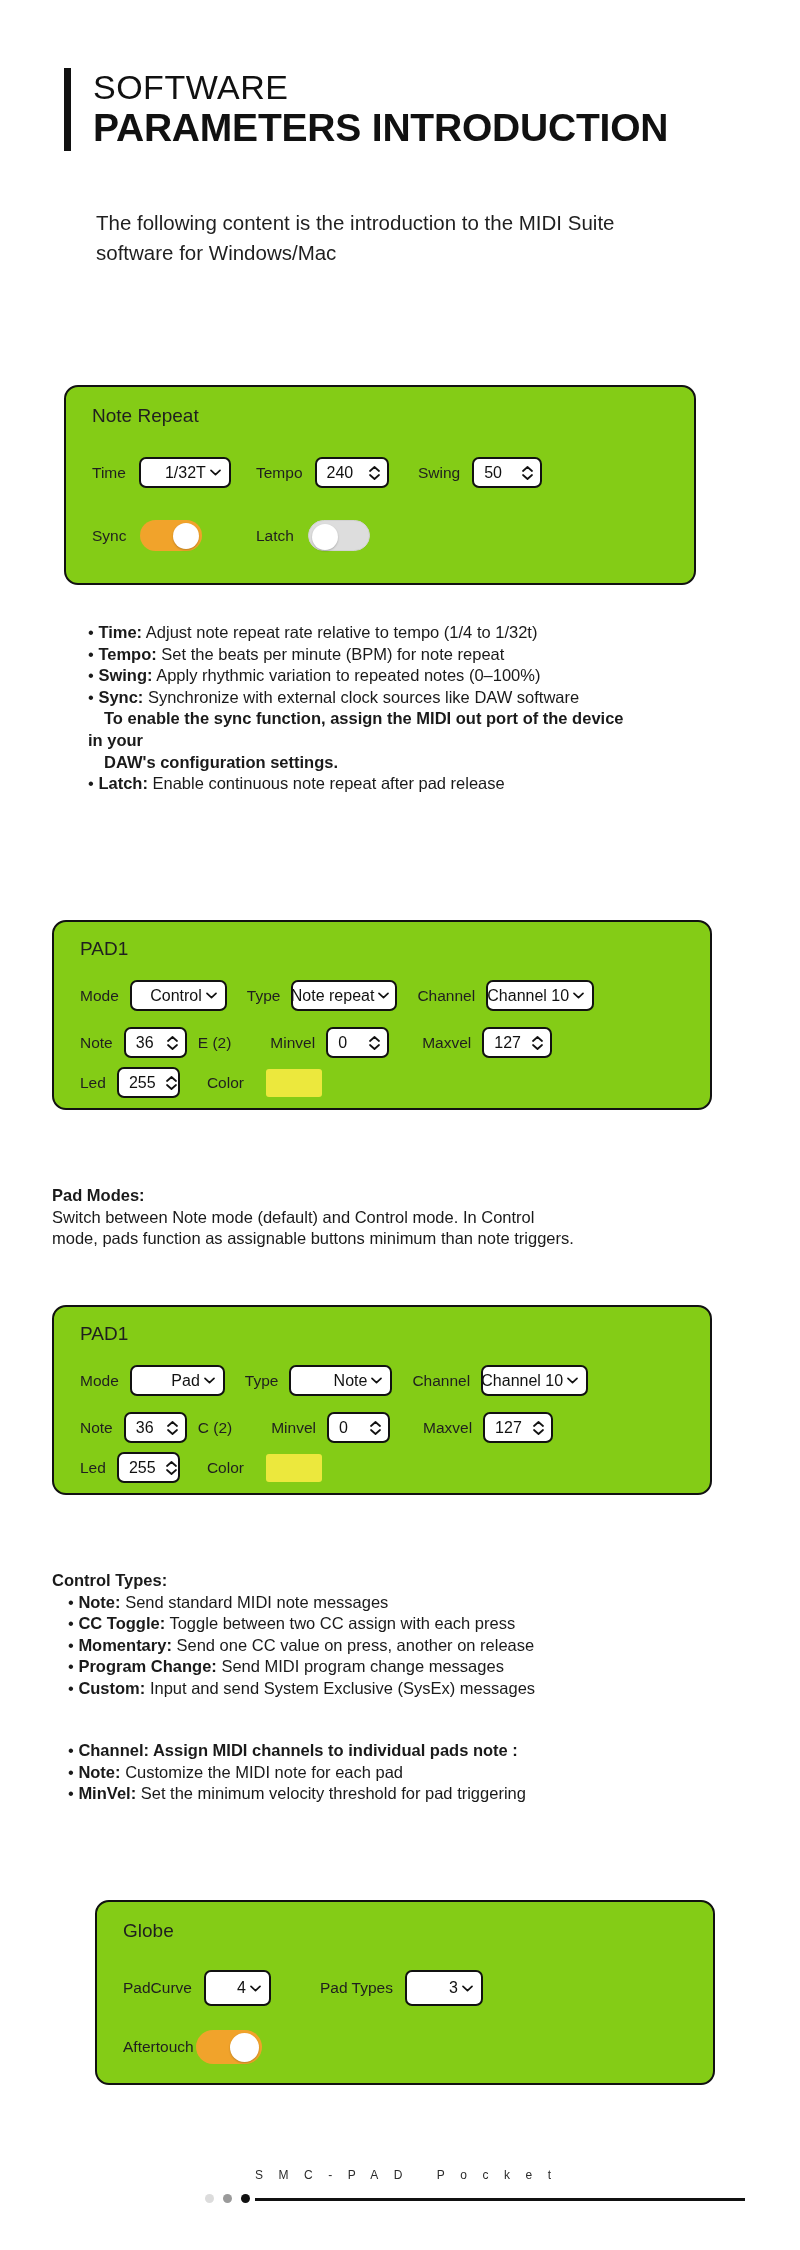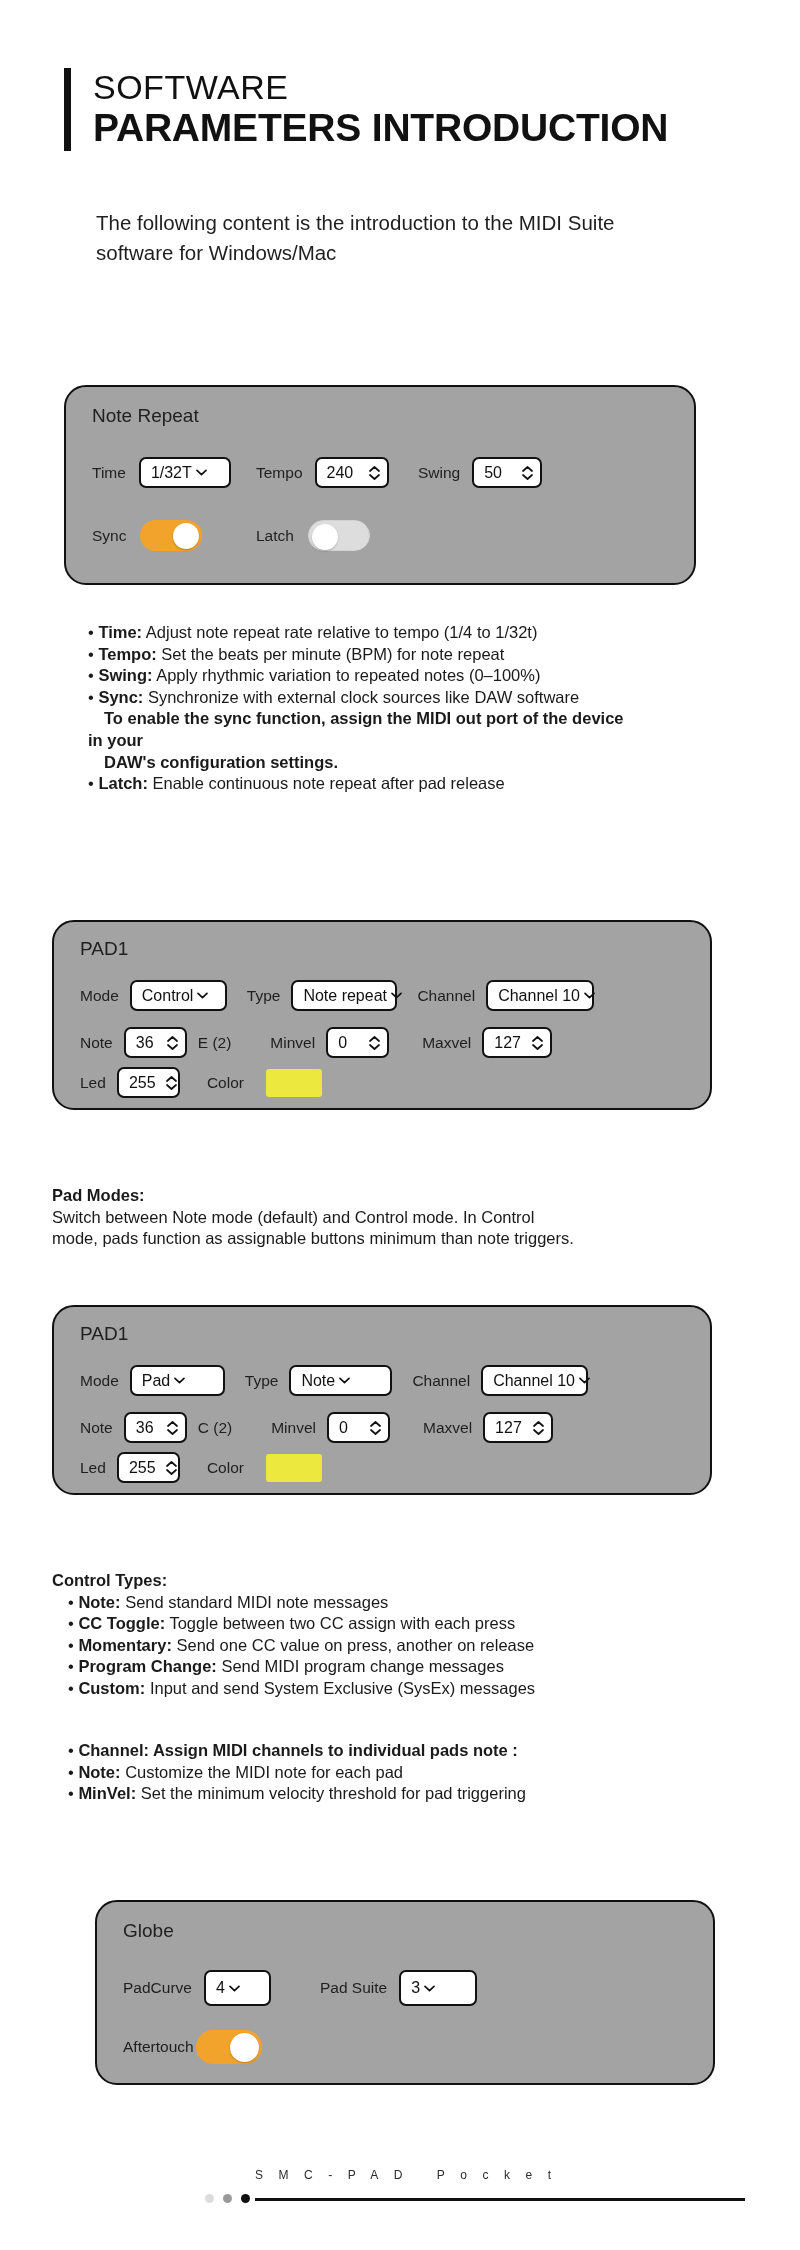--- a/index.html
+++ b/index.html
@@ -17,29 +17,29 @@
   .header-text{display:flex;flex-direction:column;justify-content:center;}
   .title-light{font-size:34px;font-weight:300;letter-spacing:.5px;line-height:1.12;color:#111;}
   .title-bold{font-size:39px;font-weight:700;letter-spacing:-.2px;line-height:1.15;color:#111;}
 
   
   .para{position:absolute;left:96px;font-size:20.5px;line-height:1.45;color:#1f1f1f;font-weight:400;}
   .para-1{top:208px;width:560px;}
   .para-2{top:315px;width:570px;}
 
   
-  .panel{position:absolute;border:2.6px solid #111;border-radius:22px;background:#a3a3a3;box-sizing:border-box;}
+  .panel{position:absolute;border:2.6px solid #111;border-radius:14px;background:#84cc16;box-sizing:border-box;}
   .panel-title{position:absolute;font-size:19px;color:#1f1f1f;font-weight:400;}
   .row{position:absolute;display:flex;align-items:center;}
   .lbl{font-size:15.5px;color:#1f1f1f;white-space:nowrap;font-weight:400;}
 
   
   .sel{
     border:2.3px solid #111;border-radius:7px;background:#fff;
-    height:31px;display:inline-flex;align-items:center;justify-content:flex-start;
+    height:31px;display:inline-flex;align-items:center;justify-content:flex-end;
     padding:0 8px 0 10px;box-sizing:border-box;font-size:16px;color:#111;gap:4px;
   }
   .sel .cv{white-space:nowrap;}
   .chev{width:11px;height:7px;flex:0 0 auto;}
   .chev svg{display:block;}
 
   
   .spin{
     border:2.3px solid #111;border-radius:7px;background:#fff;
     height:31px;display:inline-flex;align-items:center;justify-content:space-between;
@@ -370,21 +370,21 @@
     <div class="row" style="left:26px;top:68px;gap:12px;">
       <span class="lbl">PadCurve</span>
       <span class="sel" style="width:67px;height:36px;">
         <span class="cv">4</span>
         <span class="chev">
           <svg width="11" height="7" viewBox="0 0 11 7">
               <path d="M1 1.3L5.5 5.6 10 1.3" fill="none" stroke="#111" stroke-width="1.7" stroke-linecap="round" stroke-linejoin="round"></path>
             </svg>
         </span>
       </span>
-      <span class="lbl" style="margin-left:37px;">Pad Suite</span>
+      <span class="lbl" style="margin-left:37px;">Pad Types</span>
       <span class="sel" style="width:78px;height:36px;">
         <span class="cv">3</span>
         <span class="chev">
           <svg width="11" height="7" viewBox="0 0 11 7">
               <path d="M1 1.3L5.5 5.6 10 1.3" fill="none" stroke="#111" stroke-width="1.7" stroke-linecap="round" stroke-linejoin="round"></path>
             </svg>
         </span>
       </span>
     </div>
 

